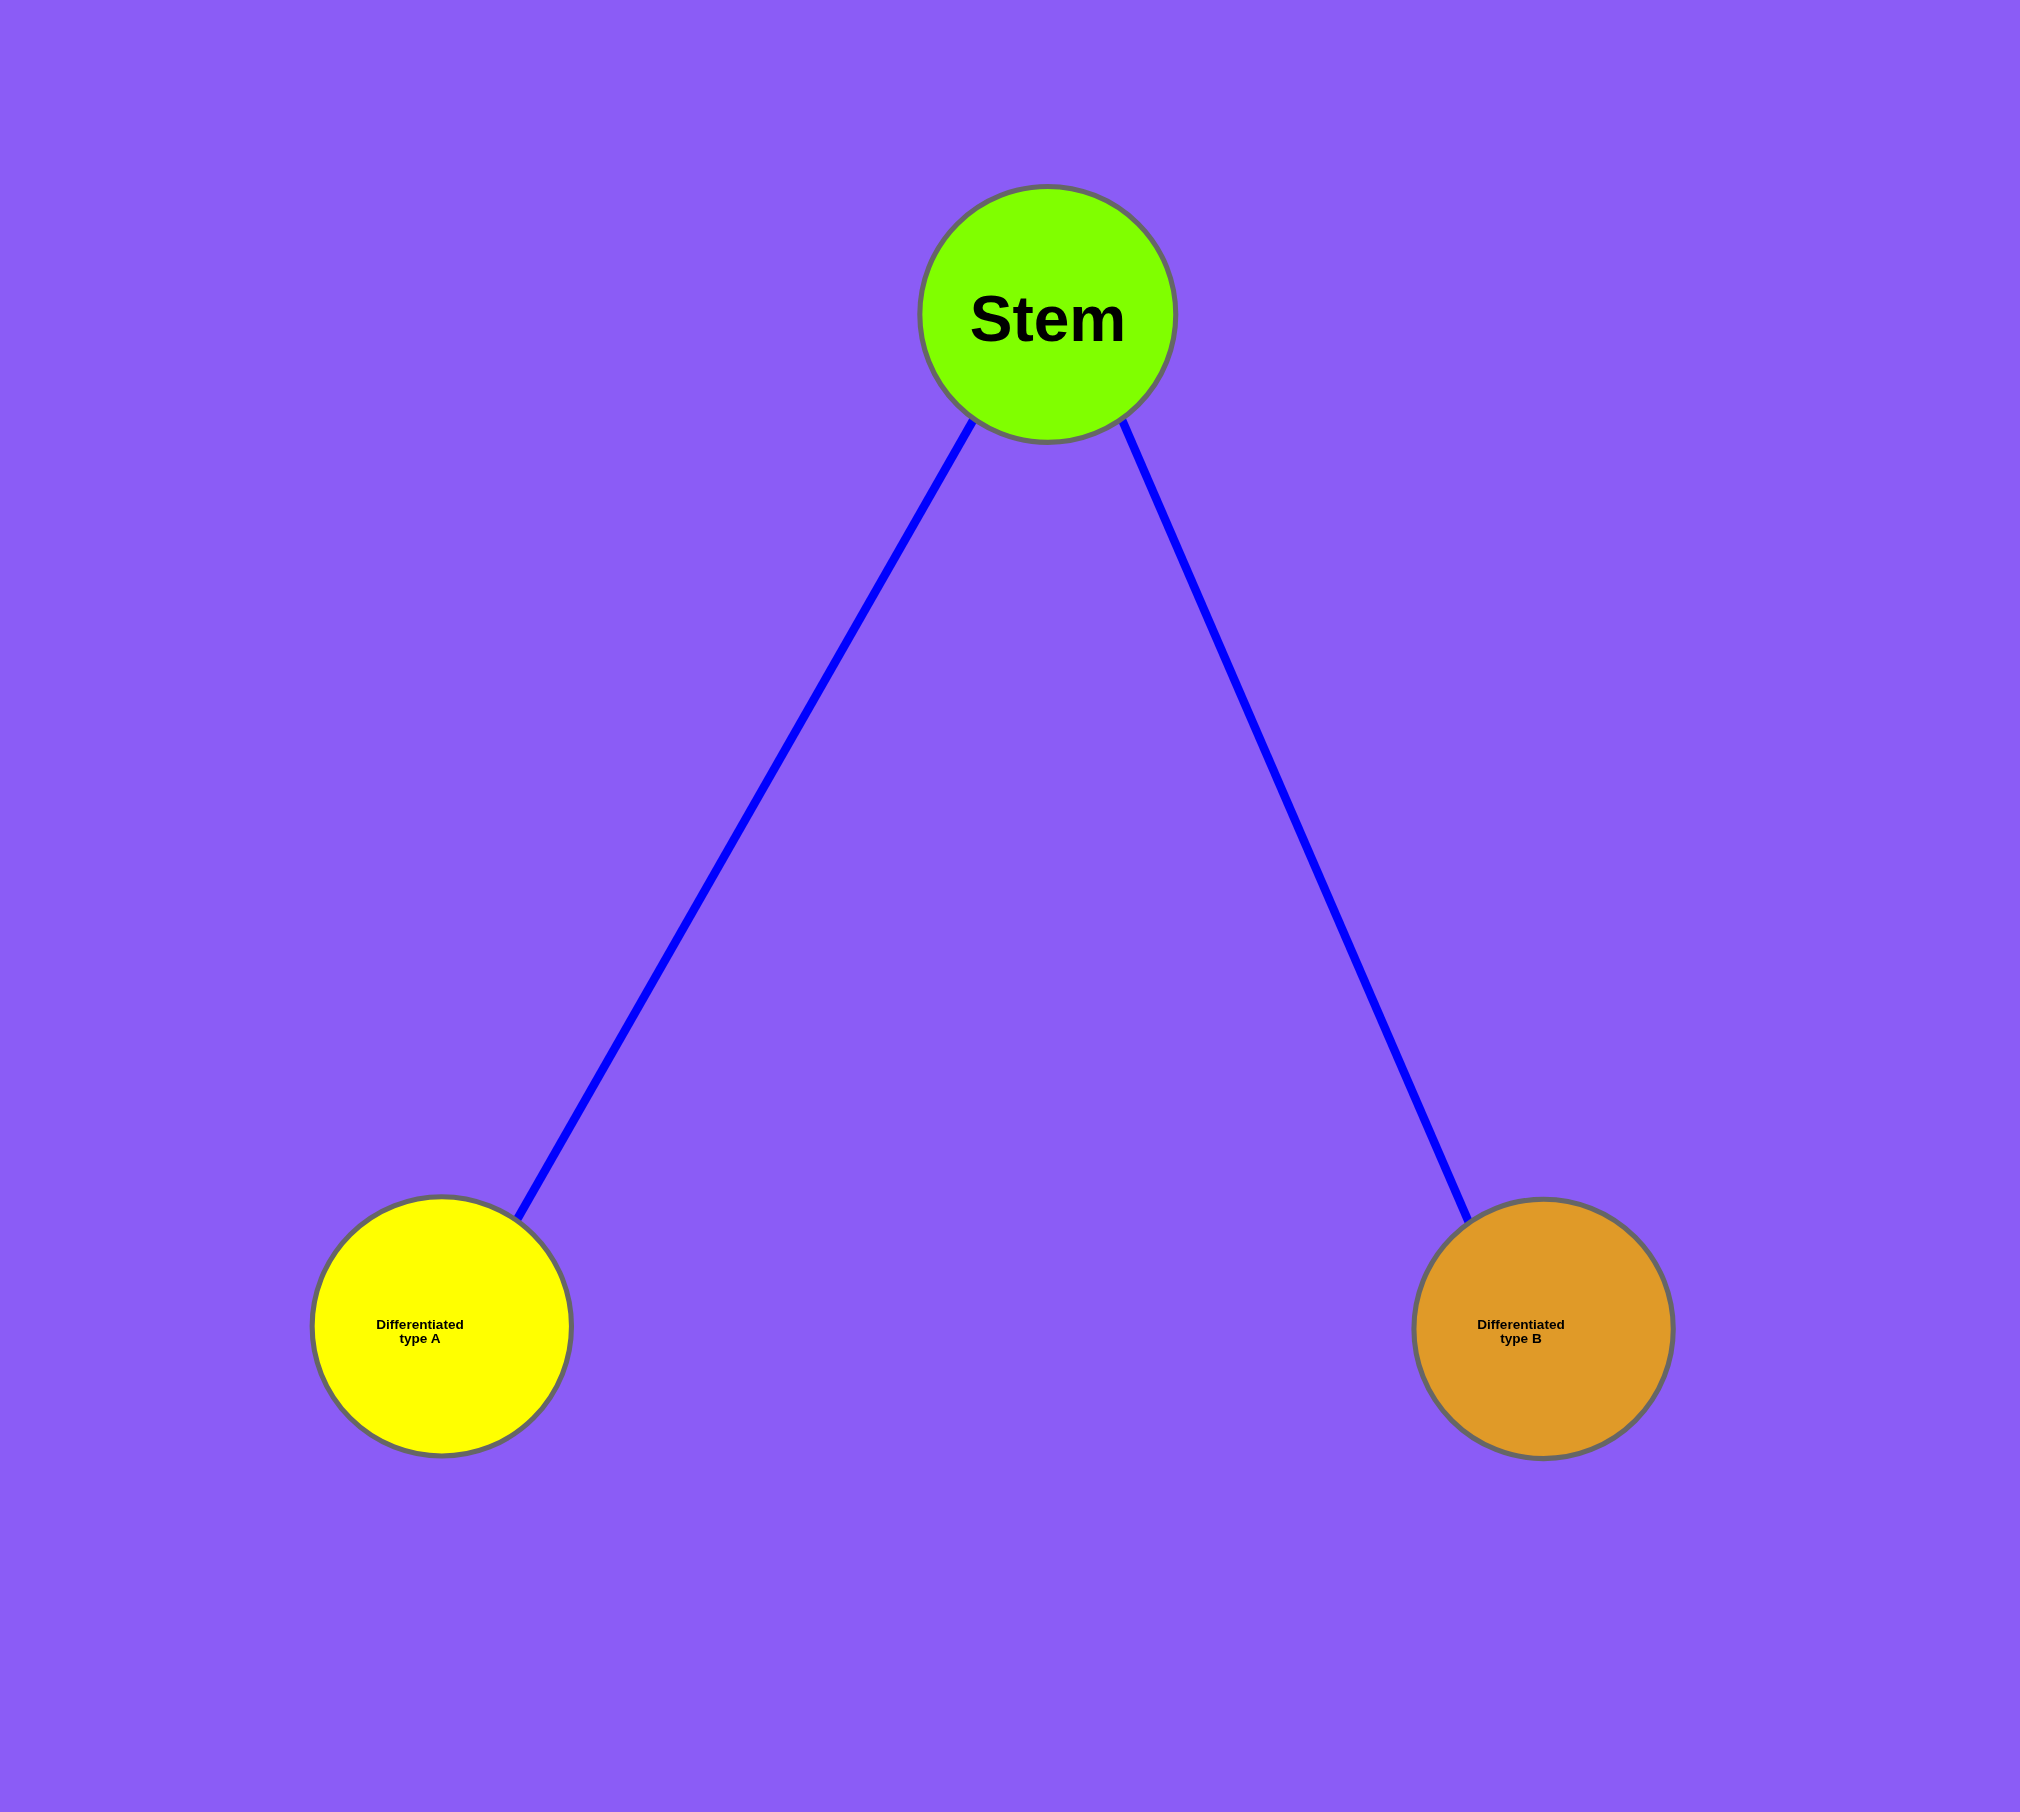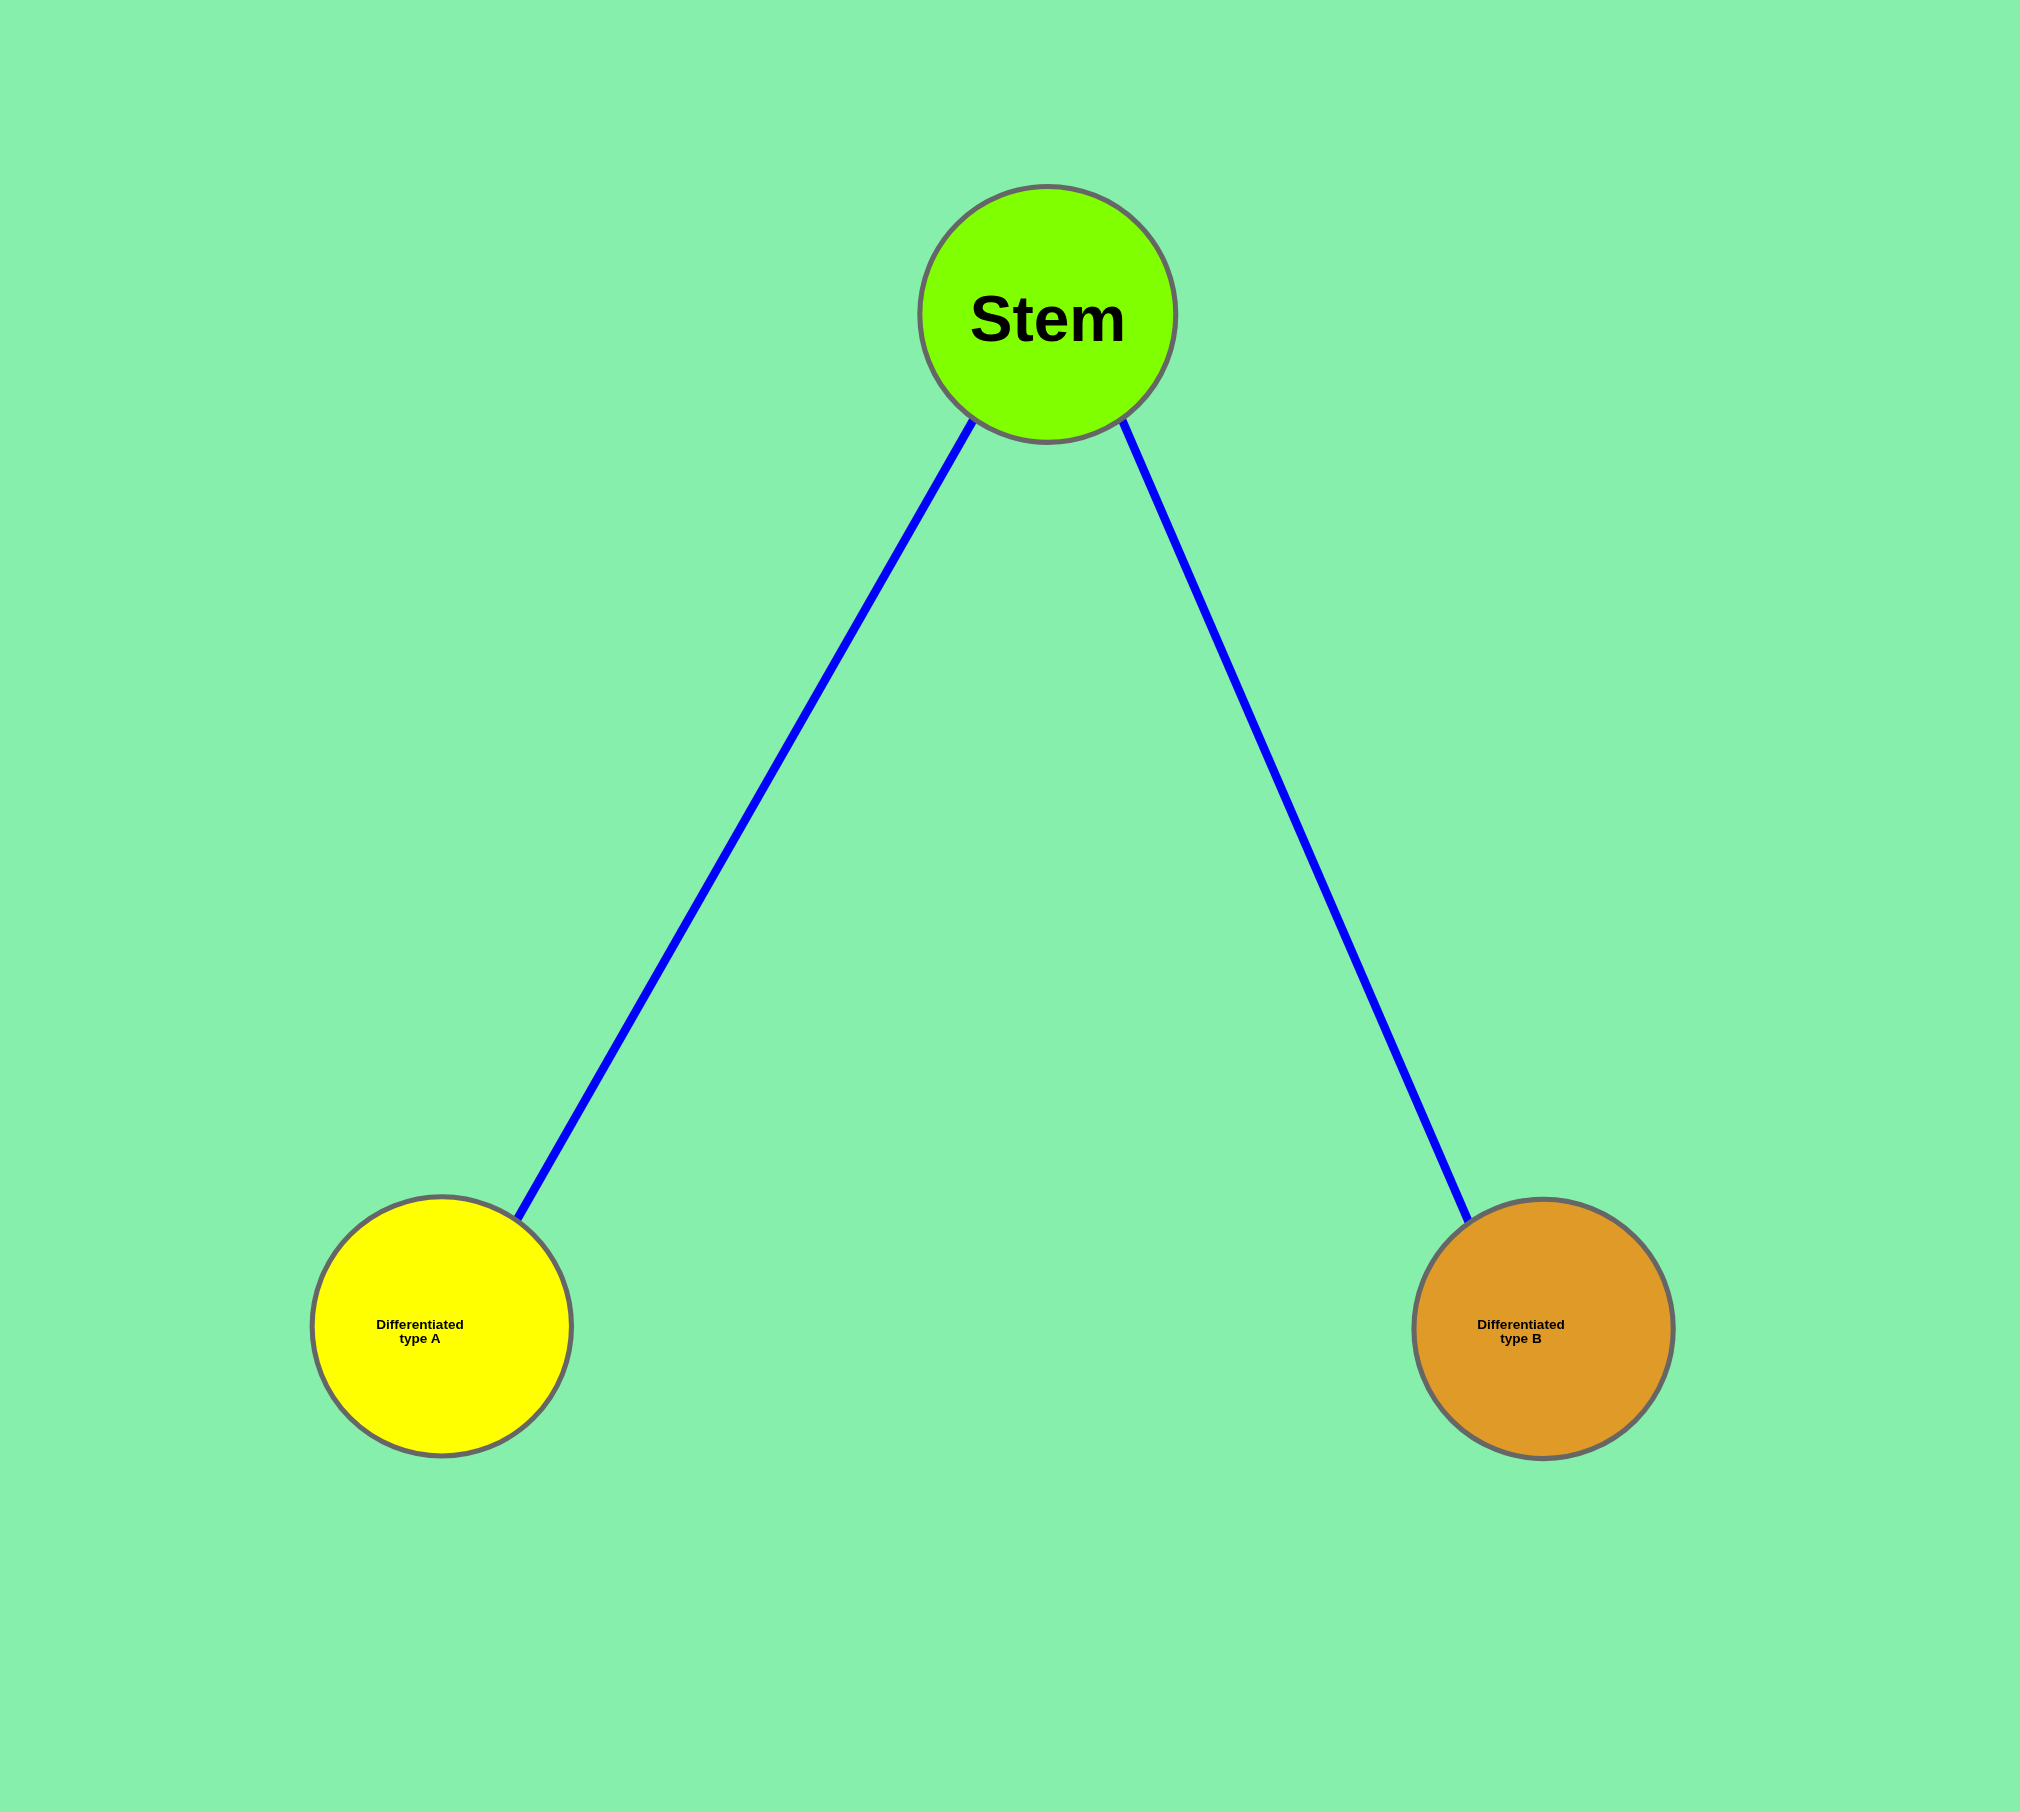--- a/index.html
+++ b/index.html
@@ -32,21 +32,21 @@
     line-height: 1.06;
     white-space: pre;
     pointer-events: none;
     transform: translate(-50%, -50%);
   }
   .label-stem   { font-size: 64px; }
 </style>
 </head>
 <body style="background: rgb(204, 204, 250);">
 
-<div id="canvas" style="background: #86efac; width: 2021px; height: 1812px;">
+<div id="canvas" style="background: #8b5cf6; width: 2021px; height: 1812px;">
 
   <svg id="graph-svg" viewBox="0 0 2384 2138" xmlns="http://www.w3.org/2000/svg">
     <g id="edge-layer">
         <line x1="1149" y1="494" x2="608" y2="1442" stroke="#0000ff" stroke-width="10" stroke-linecap="butt"></line>
         <line x1="1323" y1="494" x2="1734" y2="1445" stroke="#0000ff" stroke-width="10" stroke-linecap="butt"></line>
       </g>
     <g id="node-layer">
         <circle cx="1236" cy="371" r="151" fill="#80ff00" stroke="#666666" stroke-width="6"></circle>
         <circle cx="521" cy="1565" r="153" fill="#ffff00" stroke="#666666" stroke-width="6"></circle>
         <circle cx="1821" cy="1568" r="153" fill="#e09a28" stroke="#666666" stroke-width="6"></circle>

